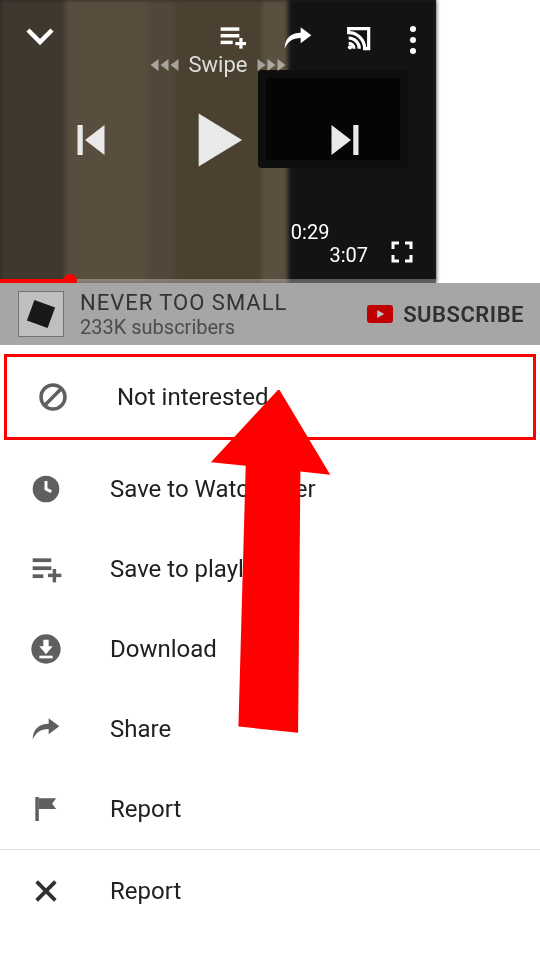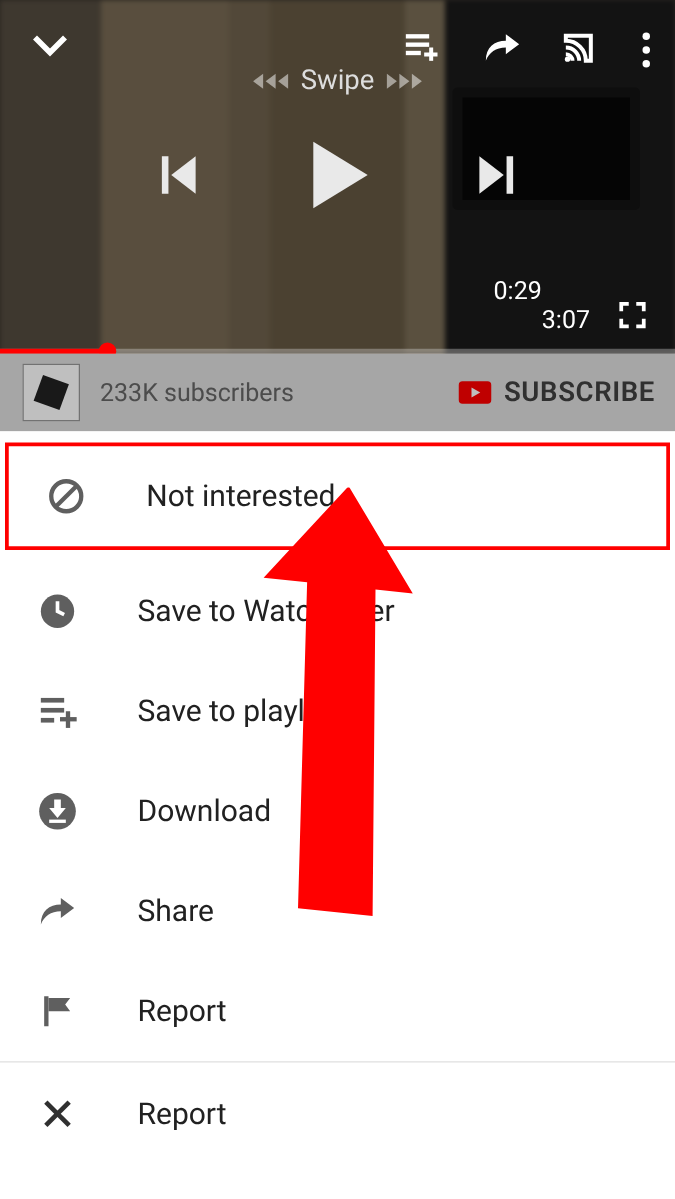--- a/index.html
+++ b/index.html
@@ -1,19 +1,19 @@
 <!DOCTYPE html>
 <html><head>
 <meta charset="utf-8">
 <style>
   * { box-sizing: border-box; margin:0; padding:0; font-family: Roboto, Arial, sans-serif; }
   body { width:540px; height:959px; background:#fff; overflow:hidden; position:relative; }
 
   
-  .player { position:relative; width:540px; height:283px; background:#4e473e; }
+  .player { position:relative; width:436px; height:283px; background:#4e473e; }
   .player .bg-fill {
     position:absolute; inset:0;
     background:
       linear-gradient( to right,
         #8c7e6a 0 15%,
         #c9b18c 15% 34%,
         #b9a380 34% 40%,
         #aa9470 40% 60%,
         #cbb58f 60% 66%,
         #2b2b2b 66% 100%);
@@ -224,20 +224,21 @@
     <div class="filled"></div>
     <div class="thumb"></div>
   </div>
 </div>
 
 <div class="channel-strip">
   <div class="channel-avatar">
     <div class="cube"></div>
   </div>
   <div class="channel-text">
+    <div class="title">NEVER TOO SMALL</div>
     <div class="subs">233K subscribers</div>
   </div>
   <div class="subscribe-wrap">
     <div class="yt-badge"></div>
     <span class="subscribe-text">SUBSCRIBE</span>
   </div>
 </div>
 
 <div class="sheet">
 

